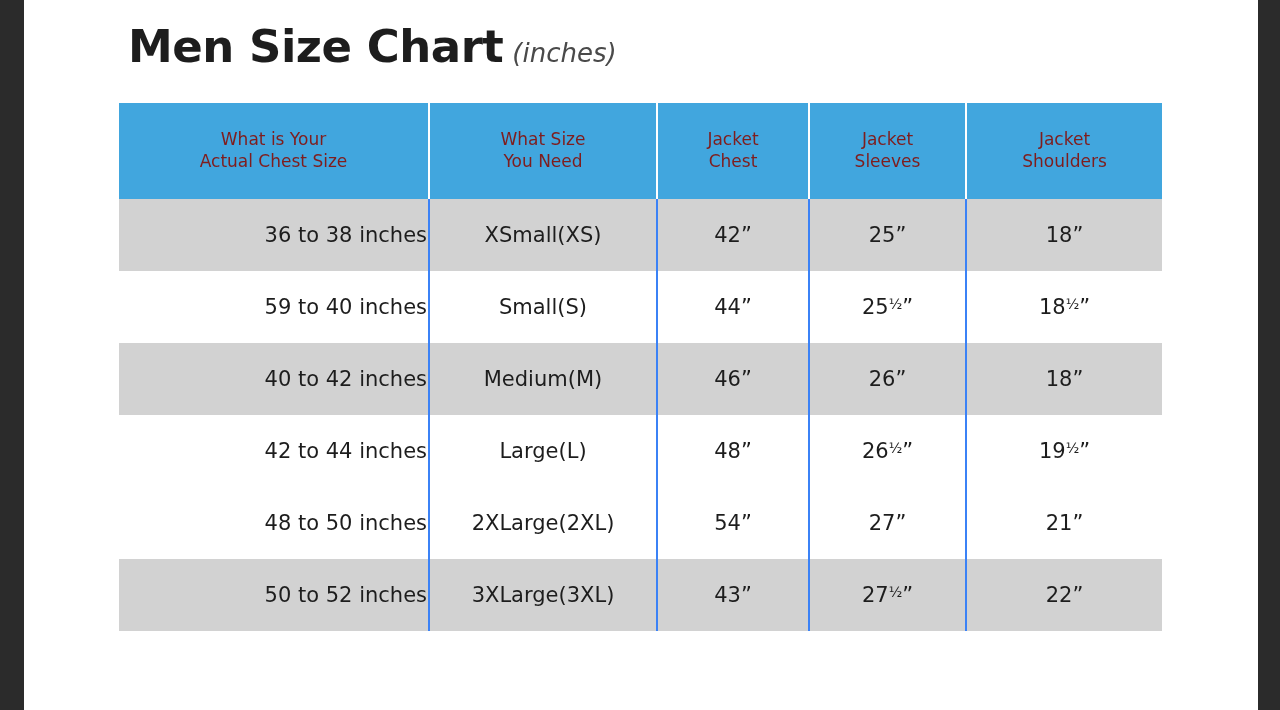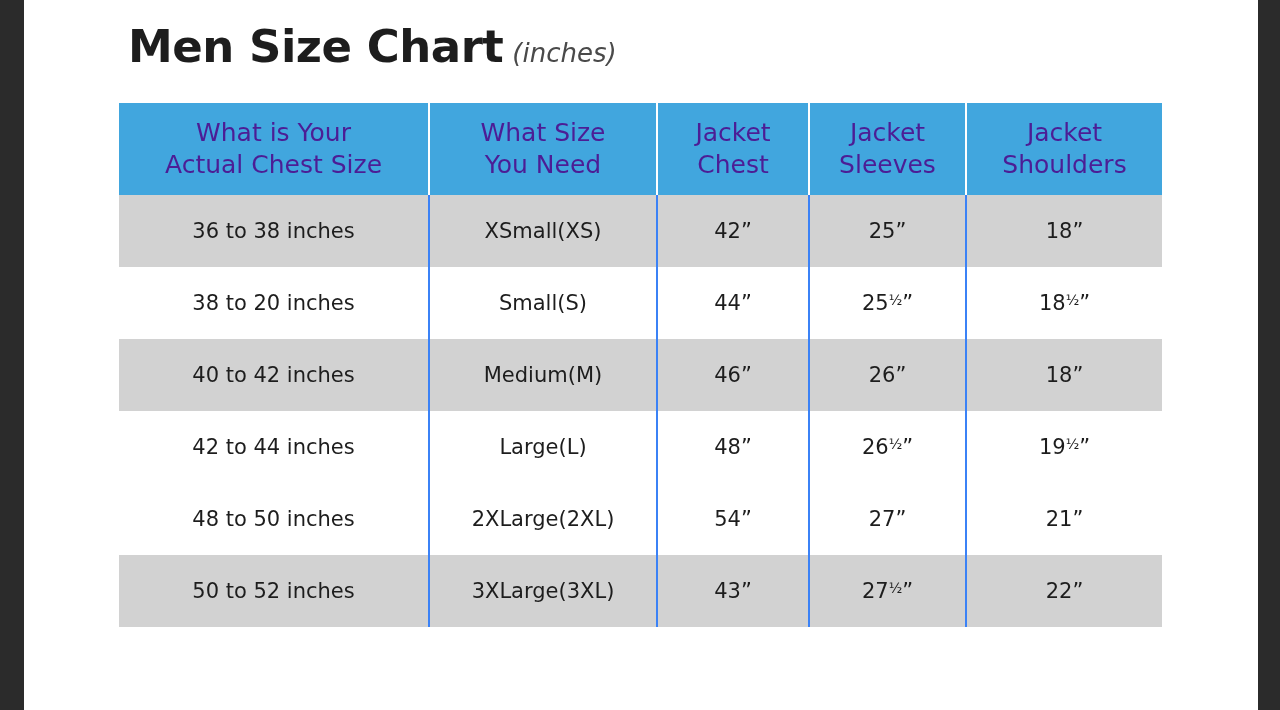--- a/index.html
+++ b/index.html
@@ -73,44 +73,45 @@
   table.size-chart {
     position: absolute;
     left: 95px;
     top: 103px;
     width: 1043px;
     border-collapse: collapse;
     table-layout: fixed;
   }
   table.size-chart th {
     background: #41a6de;
-    color: #4c1d95;
+    color: #7f1d1d;
     font-weight: normal;
-    font-size: 25px;
+    font-size: 17px;
     line-height: 1.28;
-    padding: 14px 4px;
+    padding: 26px 4px;
     text-align: center;
     vertical-align: middle;
     border-left: 2px solid #ffffff;
     font-family: "DejaVu Sans", sans-serif;
   }
   table.size-chart th:first-child {
     border-left: none;
   }
   table.size-chart td {
     font-size: 21px;
     color: #1d1d1d;
     text-align: center;
     vertical-align: middle;
     height: 70px;
     border-left: 2px solid #3b82f6;
     font-family: "DejaVu Sans", sans-serif;
   }
   table.size-chart td:first-child {
     border-left: none;
+    text-align: right;
   }
   tr.shade td {
     background: #d2d2d2;
   }
   tr.plain td {
     background: #ffffff;
   }
   .col-a { width: 310px; }
   .col-b { width: 228px; }
   .col-c { width: 152px; }
@@ -178,21 +179,21 @@
         </thead>
         <tbody>
           <tr class="shade">
             <td>36 to 38 inches</td>
             <td>XSmall(XS)</td>
             <td>42”</td>
             <td>25”</td>
             <td>18”</td>
           </tr>
           <tr class="plain">
-            <td>38 to 20 inches</td>
+            <td>59 to 40 inches</td>
             <td>Small(S)</td>
             <td>44”</td>
             <td>25<span class="frac">½</span>”</td>
             <td>18<span class="frac">½</span>”</td>
           </tr>
           <tr class="shade">
             <td>40 to 42 inches</td>
             <td>Medium(M)</td>
             <td>46”</td>
             <td>26”</td>

